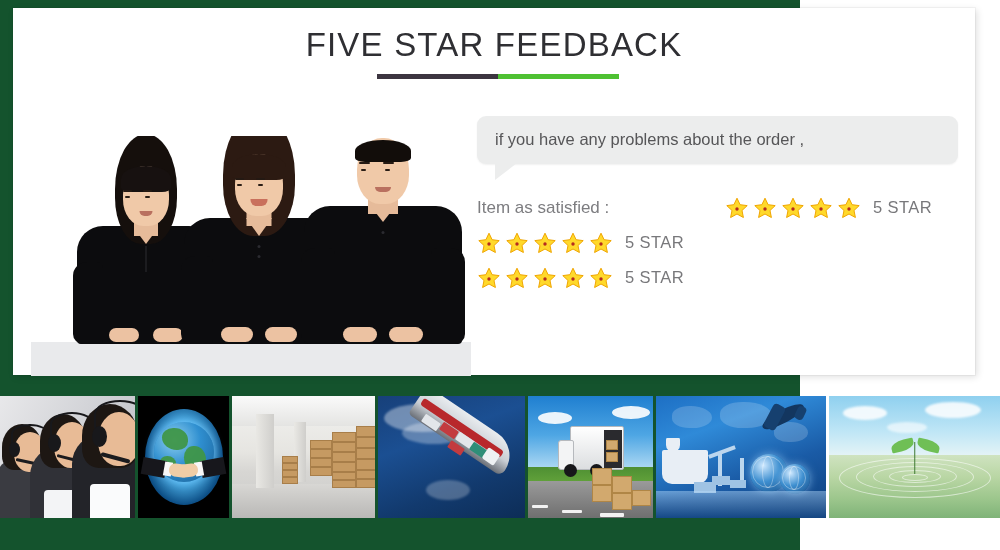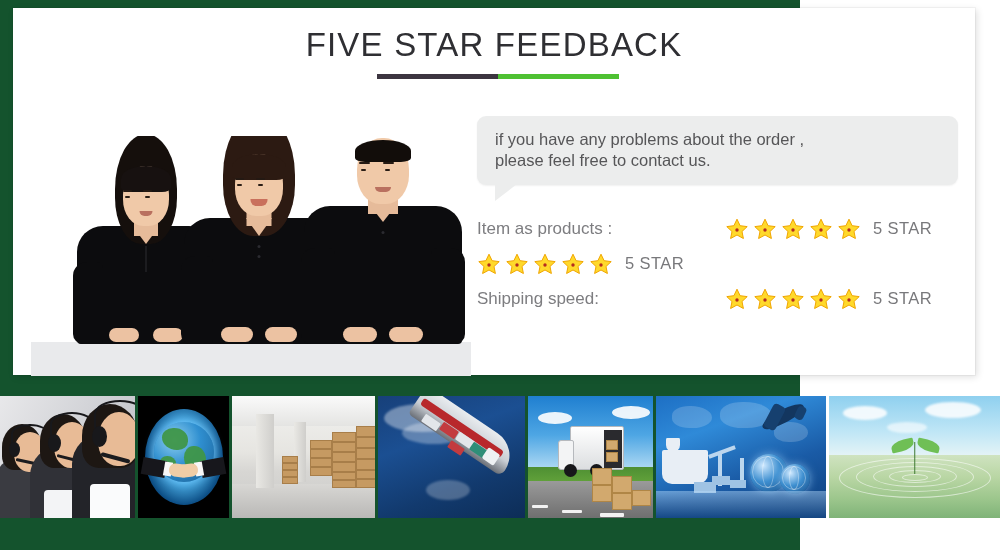--- a/index.html
+++ b/index.html
@@ -259,28 +259,27 @@
         <div class="mouth" style="width:16px; height:5px; bottom:152px; background:#b9705f;"></div>
         <div style="position:absolute;left:50%;transform:translateX(-50%);bottom:122px;width:0;height:0;border-style:solid;border-width:18px 14px 0 14px;border-color:#e6bb9a transparent transparent transparent;"></div>
         <div class="btn" style="bottom:110px;"></div>
       </div>
     </div>
 
     <div class="right-col">
 
       <div class="bubble">
         <div class="bubble-line">if you have any problems about the order ,</div>
-        <div class="bubble-line">please feel free to contact us.</div>
         <span class="bubble-tail"></span>
       </div>
 
       <div class="ratings">
 
         <div class="rating-row">
-          <div class="rating-label">Item as products :</div>
+          <div class="rating-label">Item as satisfied :</div>
           <div class="stars">
             <span class="star-glyph">
                 <svg width="24" height="24" viewBox="0 0 24 24">
                   <polygon points="12,2.2 15.1,8.7 22.2,9.6 17,14.5 18.4,21.5 12,18 5.6,21.5 7,14.5 1.8,9.6 8.9,8.7" fill="#ffd92b" stroke="#f0a500" stroke-width="1"></polygon>
                   <circle cx="12" cy="13" r="1.7" fill="#b52b1f"></circle>
                 </svg>
               </span>
             <span class="star-glyph">
                 <svg width="24" height="24" viewBox="0 0 24 24">
                   <polygon points="12,2.2 15.1,8.7 22.2,9.6 17,14.5 18.4,21.5 12,18 5.6,21.5 7,14.5 1.8,9.6 8.9,8.7" fill="#ffd92b" stroke="#f0a500" stroke-width="1"></polygon>
@@ -339,21 +338,20 @@
                 <svg width="24" height="24" viewBox="0 0 24 24">
                   <polygon points="12,2.2 15.1,8.7 22.2,9.6 17,14.5 18.4,21.5 12,18 5.6,21.5 7,14.5 1.8,9.6 8.9,8.7" fill="#ffd92b" stroke="#f0a500" stroke-width="1"></polygon>
                   <circle cx="12" cy="13" r="1.7" fill="#b52b1f"></circle>
                 </svg>
               </span>
           </div>
           <div class="rating-value">5 STAR</div>
         </div>
 
         <div class="rating-row">
-          <div class="rating-label">Shipping speed:</div>
           <div class="stars">
             <span class="star-glyph">
                 <svg width="24" height="24" viewBox="0 0 24 24">
                   <polygon points="12,2.2 15.1,8.7 22.2,9.6 17,14.5 18.4,21.5 12,18 5.6,21.5 7,14.5 1.8,9.6 8.9,8.7" fill="#ffd92b" stroke="#f0a500" stroke-width="1"></polygon>
                   <circle cx="12" cy="13" r="1.7" fill="#b52b1f"></circle>
                 </svg>
               </span>
             <span class="star-glyph">
                 <svg width="24" height="24" viewBox="0 0 24 24">
                   <polygon points="12,2.2 15.1,8.7 22.2,9.6 17,14.5 18.4,21.5 12,18 5.6,21.5 7,14.5 1.8,9.6 8.9,8.7" fill="#ffd92b" stroke="#f0a500" stroke-width="1"></polygon>

